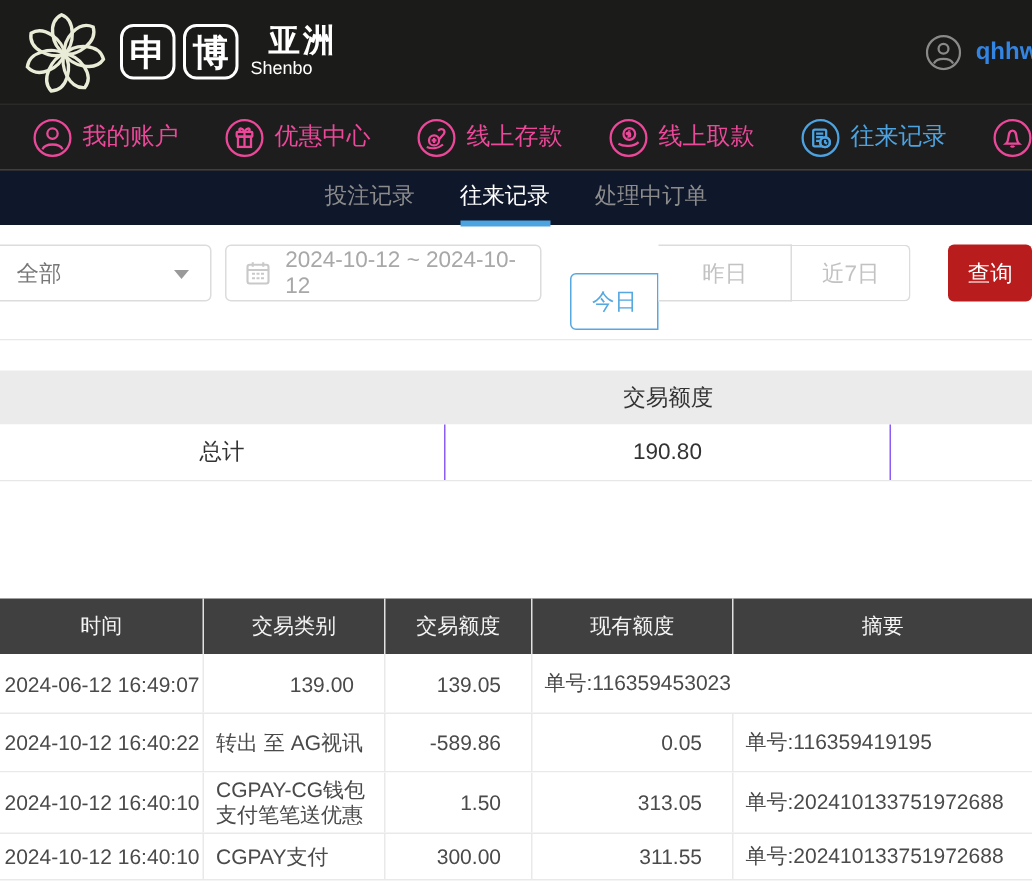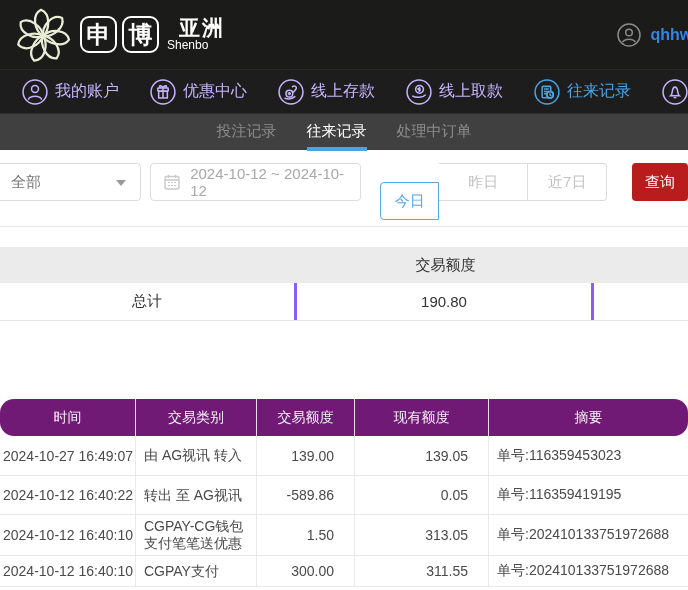--- a/index.html
+++ b/index.html
@@ -18,27 +18,27 @@
   .logo-right { display:flex; flex-direction:column; justify-content:center; margin-left:3px; }
   .logo-region { color:#fff; font-size:21px; font-weight:bold; letter-spacing:2px; line-height:22px;margin-left:12px; }
   .logo-sub { color:#ffffff; font-size:12px; line-height:13px; }
   .user-area { position:absolute; right:-14px; top:0; height:70px; display:flex; align-items:center; }
   .user-icon-circ { margin-right:9px; }
   .username { color:#3385e4; font-size:16px; font-weight:bold; white-space:nowrap; }
 
   
   .main-nav { height:43px; background:#1d1d1d; display:flex; align-items:center;
               padding-left:22px; overflow:hidden; white-space:nowrap; }
-  .nav-item { display:flex; align-items:center; color:#c4b5fd; font-size:16px;
+  .nav-item { display:flex; align-items:center; color:#ec4899; font-size:16px;
               margin-right:31px; cursor:pointer; flex:0 0 auto; }
   .nav-item .nav-ico { display:flex; margin-right:7px; }
   .nav-item.active { color:#4da3e0; }
 
   
-  .sub-nav { height:37px; background:#404040; border-top:1px solid #2e2e2e;
+  .sub-nav { height:37px; background:#0f172a; border-top:1px solid #2e2e2e;
              display:flex; justify-content:center; gap:30px; }
   .sub-tab { color:#8c8c8c; font-size:15px; height:37px; line-height:34px;
              cursor:pointer; border-bottom:4px solid transparent; }
   .sub-tab.active { color:#fff; border-bottom-color:#4da3e0; }
 
   
   .filter-bar { height:77px; background:#fff; border-bottom:1px solid #e8e8e8;
                 padding-top:13px; display:flex; align-items:flex-start; }
   .ctrl { height:38px; border:1px solid #dcdcdc; border-radius:4px; background:#fff;
           display:flex; align-items:center; font-size:15px; }
@@ -64,27 +64,27 @@
 
   
   .summary-band { height:36px; background:#ebebeb; display:grid;
                   grid-template-columns:297px 297px 1fr; }
   .summary-band .cell { display:flex; align-items:center; justify-content:center;
                         color:#333; font-size:15px; }
   .summary-row { height:38px; background:#fff; display:grid;
                  grid-template-columns:297px 297px 1fr; border-bottom:1px solid #e7e7e7; }
   .summary-row .cell { display:flex; align-items:center; justify-content:center;
                        color:#333; font-size:15px; }
-  .summary-row .cell.vline { border-right:3px solid #8b5cf6; }
+  .summary-row .cell.vline { border-right:1px solid #8b5cf6; }
 
   .spacer-b { height:78px; background:#fff; }
 
   
-  .rec-head { height:37px; background:#701a75; display:grid;
-              grid-template-columns:136px 121px 98px 134px 1fr;border-radius:14px; }
+  .rec-head { height:37px; background:#404040; display:grid;
+              grid-template-columns:136px 121px 98px 134px 1fr; }
   .rec-head .hcell { display:flex; align-items:center; justify-content:center;
                      color:#f5f5f5; font-size:14px; border-right:1px solid rgba(255,255,255,.85); }
   .rec-head .hcell:last-child { border-right:none; }
   .rec-row { display:grid; grid-template-columns:136px 121px 98px 134px 1fr;
              border-bottom:1px solid #e9e9e9; background:#fff; }
   .rec-row .cell { display:flex; align-items:center; color:#4a4a4a; font-size:14px;
                    border-right:1px solid #e9e9e9; overflow:hidden; }
   .rec-row .cell:last-child { border-right:none; }
   .rec-row .c-time { padding-left:3px; white-space:nowrap; }
   .rec-row .c-type { padding:3px 6px 3px 8px; line-height:17px; }
@@ -249,22 +249,21 @@
 
   <div class="rec-head">
     <div class="hcell">时间</div>
     <div class="hcell">交易类别</div>
     <div class="hcell">交易额度</div>
     <div class="hcell">现有额度</div>
     <div class="hcell">摘要</div>
   </div>
 
   <div class="rec-row r1">
-    <div class="cell c-time">2024-10-27 16:49:07</div>
-    <div class="cell c-type">由 AG视讯 转入</div>
+    <div class="cell c-time">2024-06-12 16:49:07</div>
     <div class="cell c-amt">139.00</div>
     <div class="cell c-bal">139.05</div>
     <div class="cell c-sum">单号:116359453023</div>
   </div>
   <div class="rec-row r2">
     <div class="cell c-time">2024-10-12 16:40:22</div>
     <div class="cell c-type">转出 至 AG视讯</div>
     <div class="cell c-amt">-589.86</div>
     <div class="cell c-bal">0.05</div>
     <div class="cell c-sum">单号:116359419195</div>

